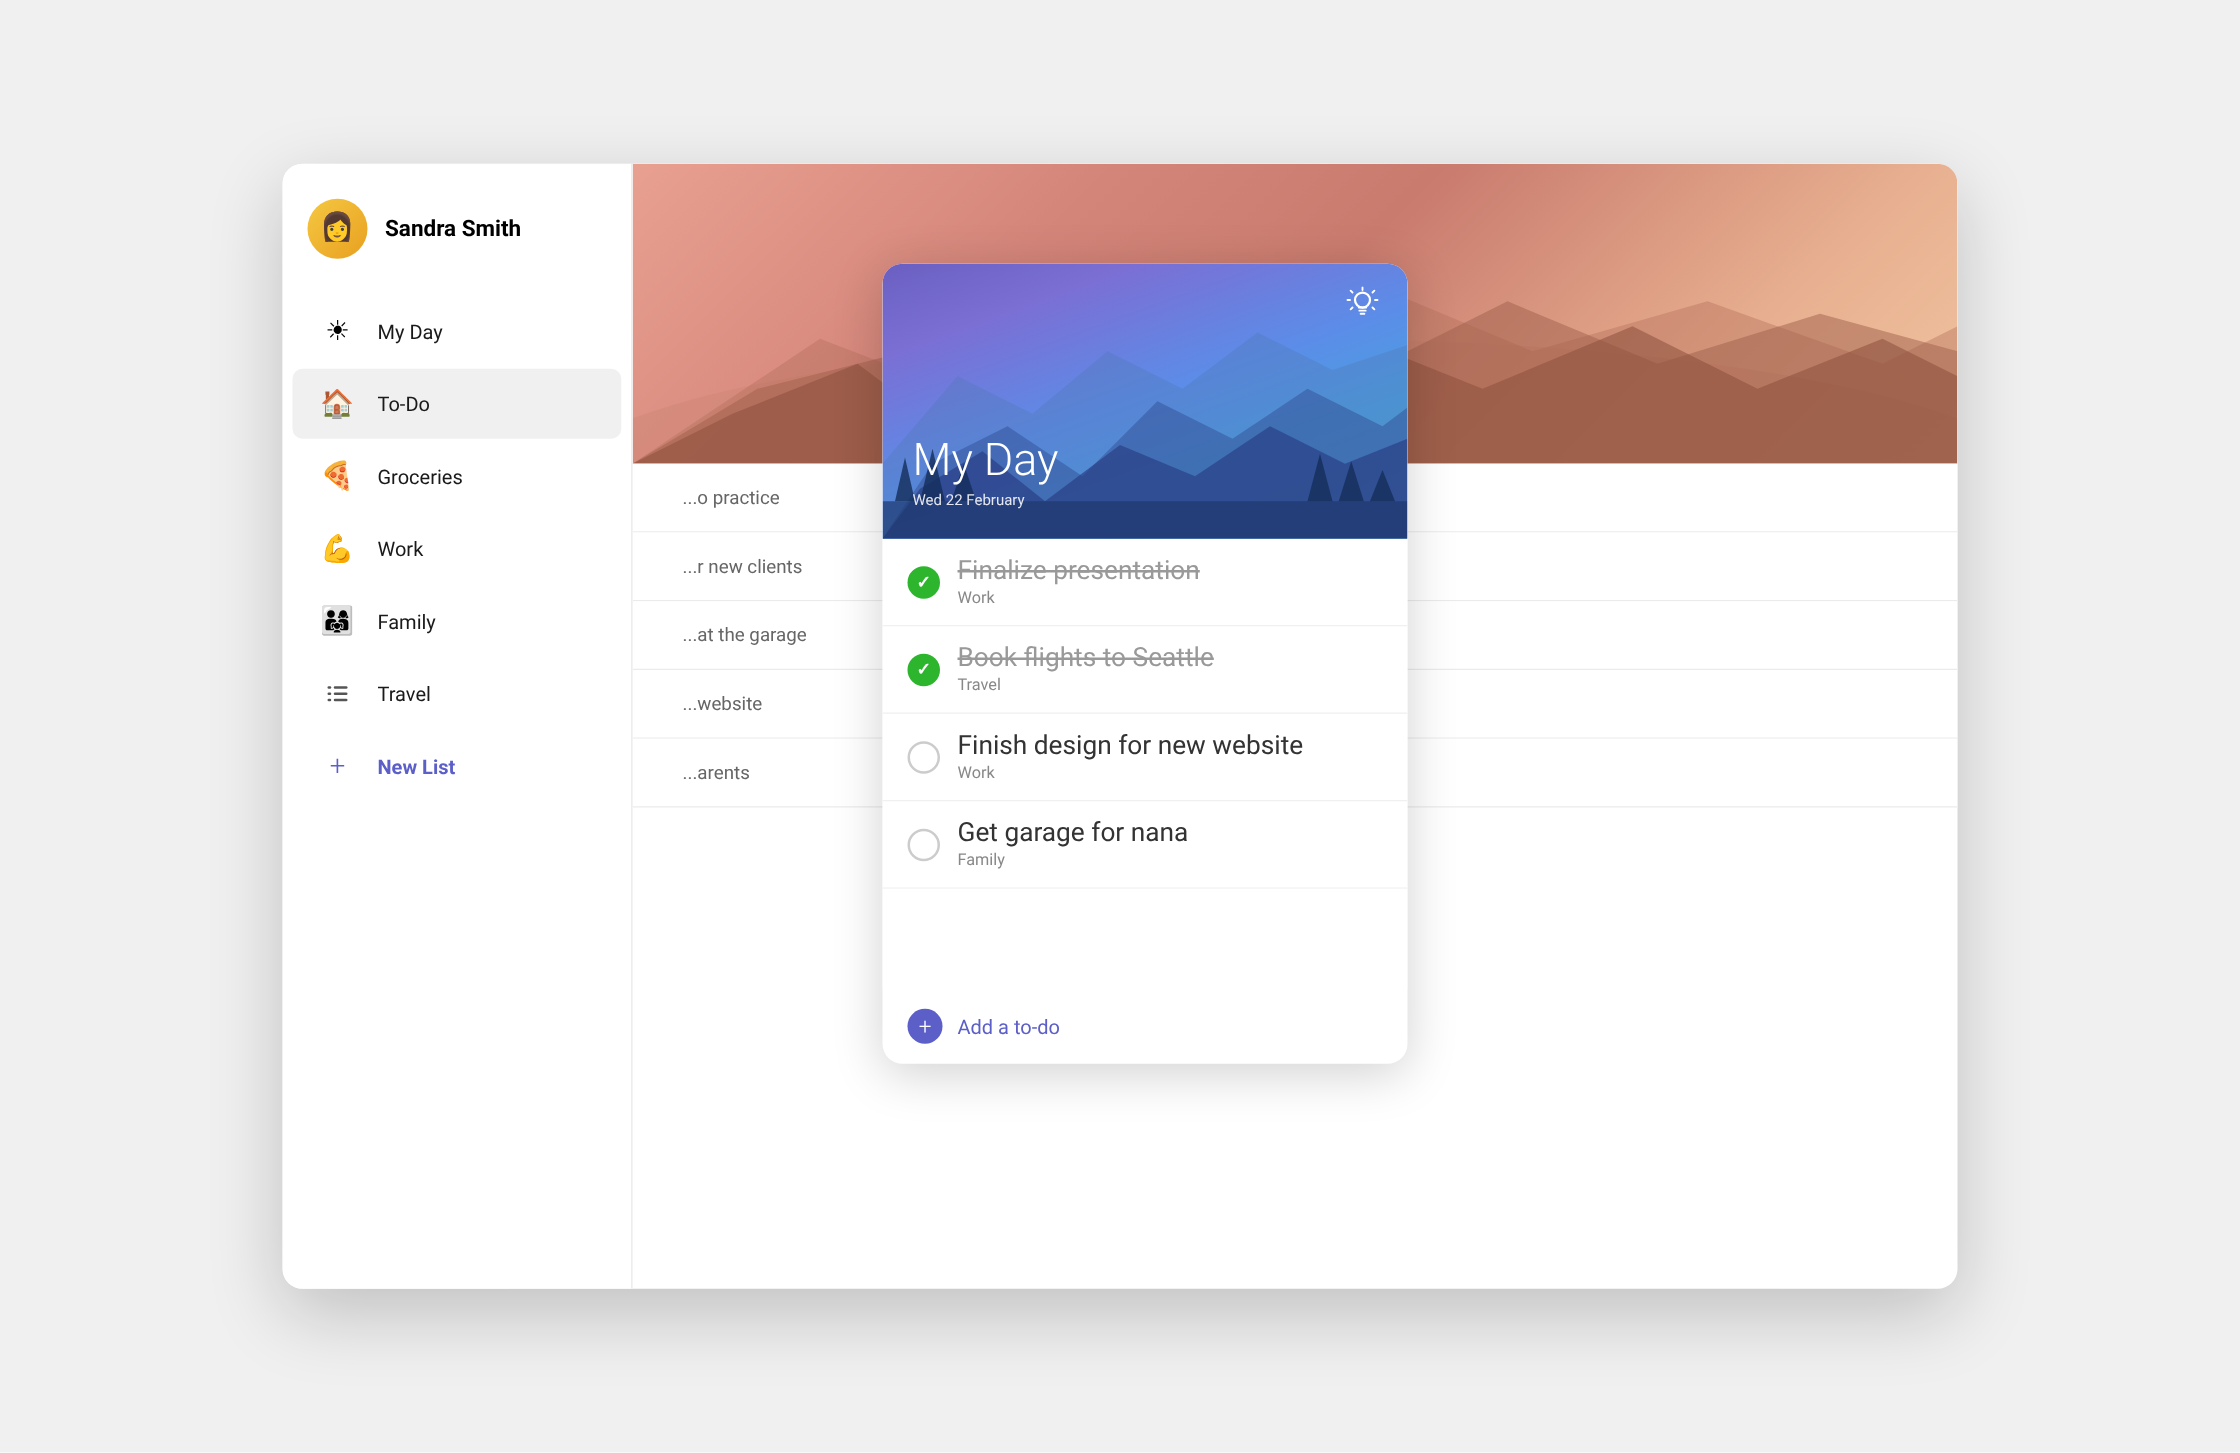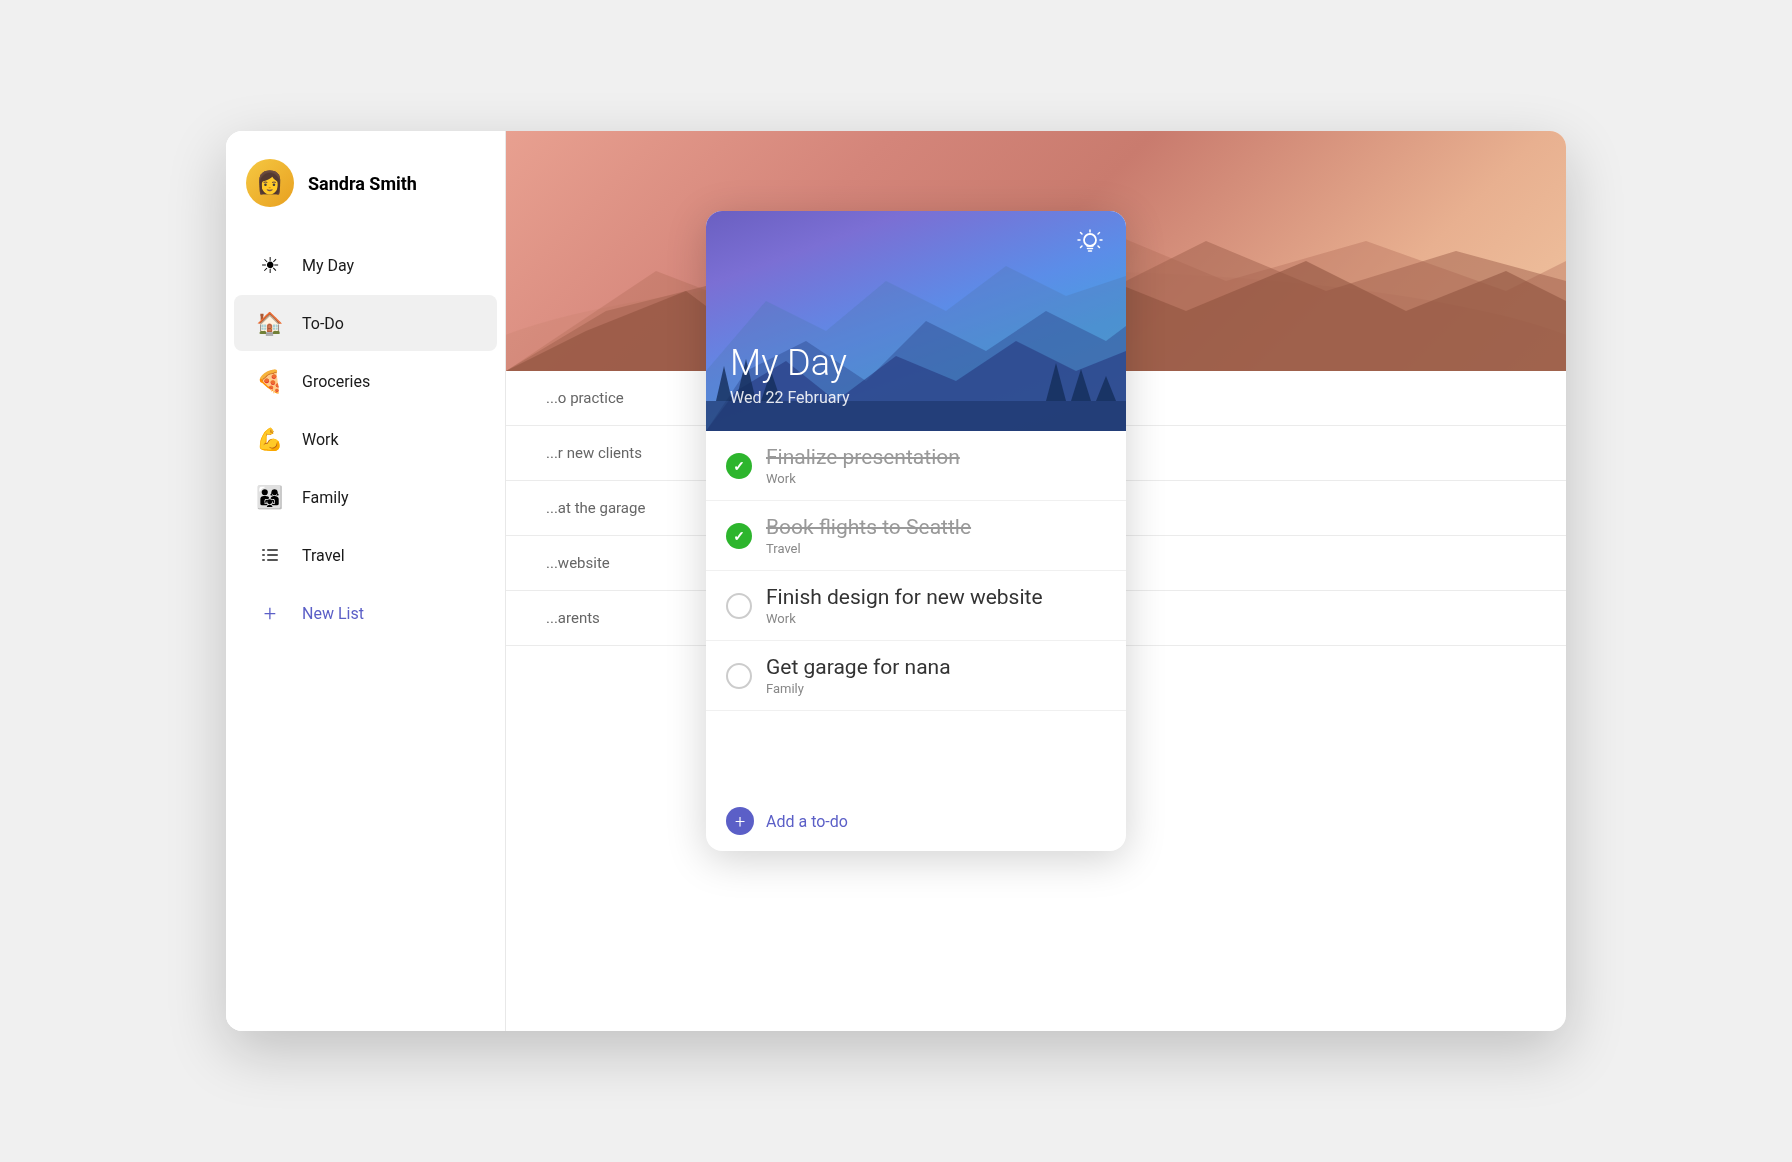--- a/index.html
+++ b/index.html
@@ -97,21 +97,21 @@
     }
 
     .nav-label {
       font-size: 16px;
       color: #1a1a1a;
       font-weight: 400;
     }
 
     .nav-item.new-list .nav-label {
       color: #5b5fc7;
-      font-weight: 400;
+      font-weight: 700;
     }
 
     .nav-item.new-list .nav-icon {
       color: #5b5fc7;
       font-size: 22px;
       font-weight: 300;
     }
 
     
     .main-content {
@@ -175,21 +175,21 @@
 
     .popup-title {
       font-size: 36px;
       font-weight: 300;
       color: #fff;
       position: relative;
       z-index: 2;
     }
 
     .popup-subtitle {
-      font-size: 16px;
+      font-size: 12px;
       color: rgba(255,255,255,0.88);
       position: relative;
       z-index: 2;
       margin-top: 4px;
     }
 
     
     .popup-tasks {
       background: #fff;
     }

